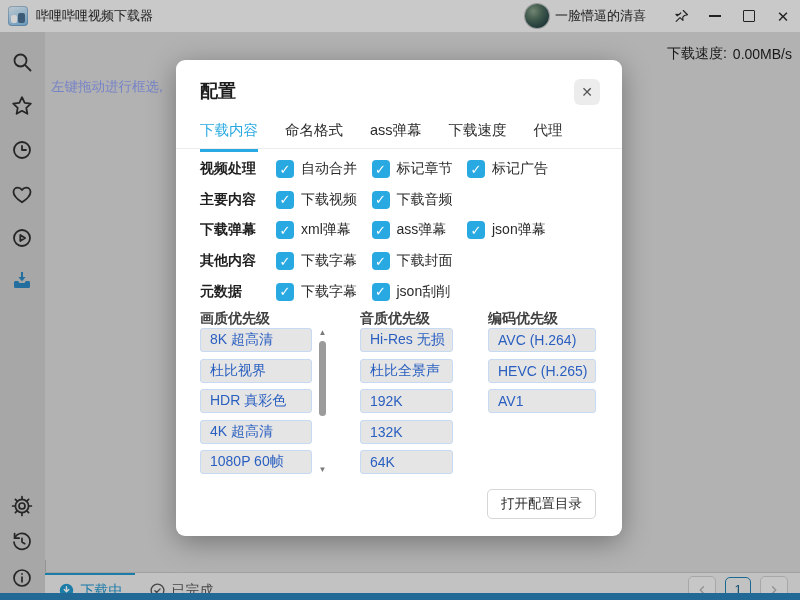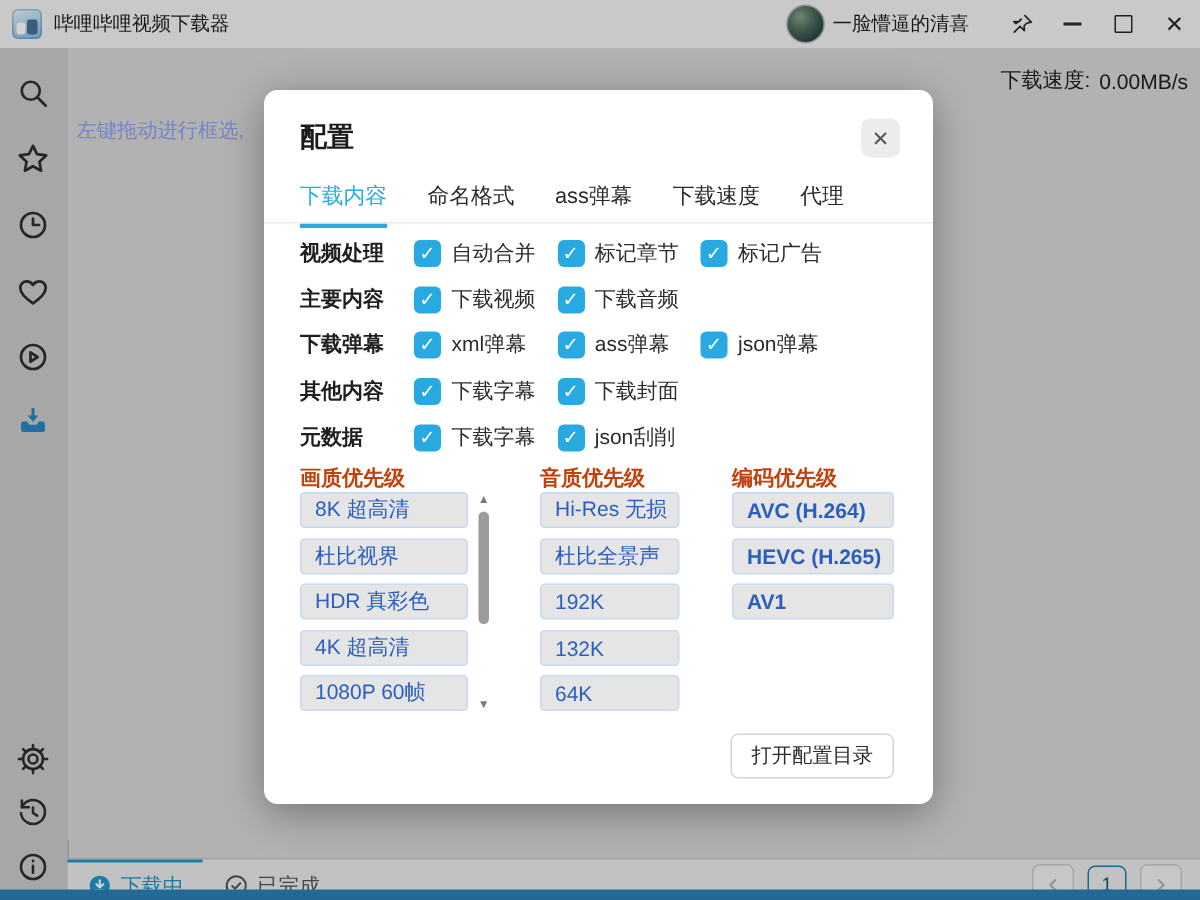--- a/index.html
+++ b/index.html
@@ -56,26 +56,26 @@
   .tabs{position:absolute;left:24px;top:61px;display:flex;gap:27px;}
   .tab{font-size:14.5px;color:#2b2b2b;padding-bottom:9px;border-bottom:3px solid transparent;}
   .tab.active{color:#29a9e1;border-bottom-color:#29a9e1;}
   .tabline{position:absolute;left:0;top:88px;width:446px;height:1px;background:#ececec;}
   .rows{position:absolute;left:24px;top:94px;}
   .crow{height:30.6px;display:flex;align-items:center;}
   .crow .rlabel{width:76px;font-size:14px;font-weight:700;color:#1f1f1f;}
   .opt{width:95.5px;display:flex;align-items:center;gap:7px;font-size:14px;color:#2b2b2b;}
   .cbx{width:18px;height:18px;border-radius:4px;background:#29a9e1;color:#fff;display:flex;align-items:center;justify-content:center;font-size:13px;font-weight:700;flex:none;}
   .cbx:before{content:"✓";}
-  .colhead{position:absolute;top:250px;font-size:14px;font-weight:700;color:#c2410c;}
+  .colhead{position:absolute;top:250px;font-size:14px;font-weight:700;color:#404040;}
   .chips{position:absolute;top:268px;}
   .chip{box-sizing:border-box;height:24px;display:flex;align-items:center;padding:0 9px;margin-bottom:6.6px;background:#e5e5e5;border:1px solid #c6daf4;border-radius:3px;font-size:14px;color:#2a5fc0;white-space:nowrap;}
   .c1{left:24px;}  .c1 .chip{width:112px;}
   .c2{left:184px;} .c2 .chip{width:93px;}
-  .c3{left:312px;} .c3 .chip{width:108px;font-weight:bold;}
+  .c3{left:312px;} .c3 .chip{width:108px;}
   .vscroll{position:absolute;left:140px;top:268px;width:13px;height:147px;}
   .varr{position:absolute;left:0;width:13px;height:10px;color:#7a7a7a;font-size:8px;line-height:10px;text-align:center;}
   .vthumb{position:absolute;left:3px;top:13px;width:7px;height:75px;background:#9b9b9b;border-radius:3.5px;}
   .opencfg{position:absolute;right:26px;bottom:17px;height:28px;padding:0 13px;background:#fff;border:1px solid #d6d6d6;border-radius:5px;display:flex;align-items:center;font-size:13.5px;color:#2b2b2b;}
 </style>
 </head>
 <body>
 
 <div class="screen">
 

